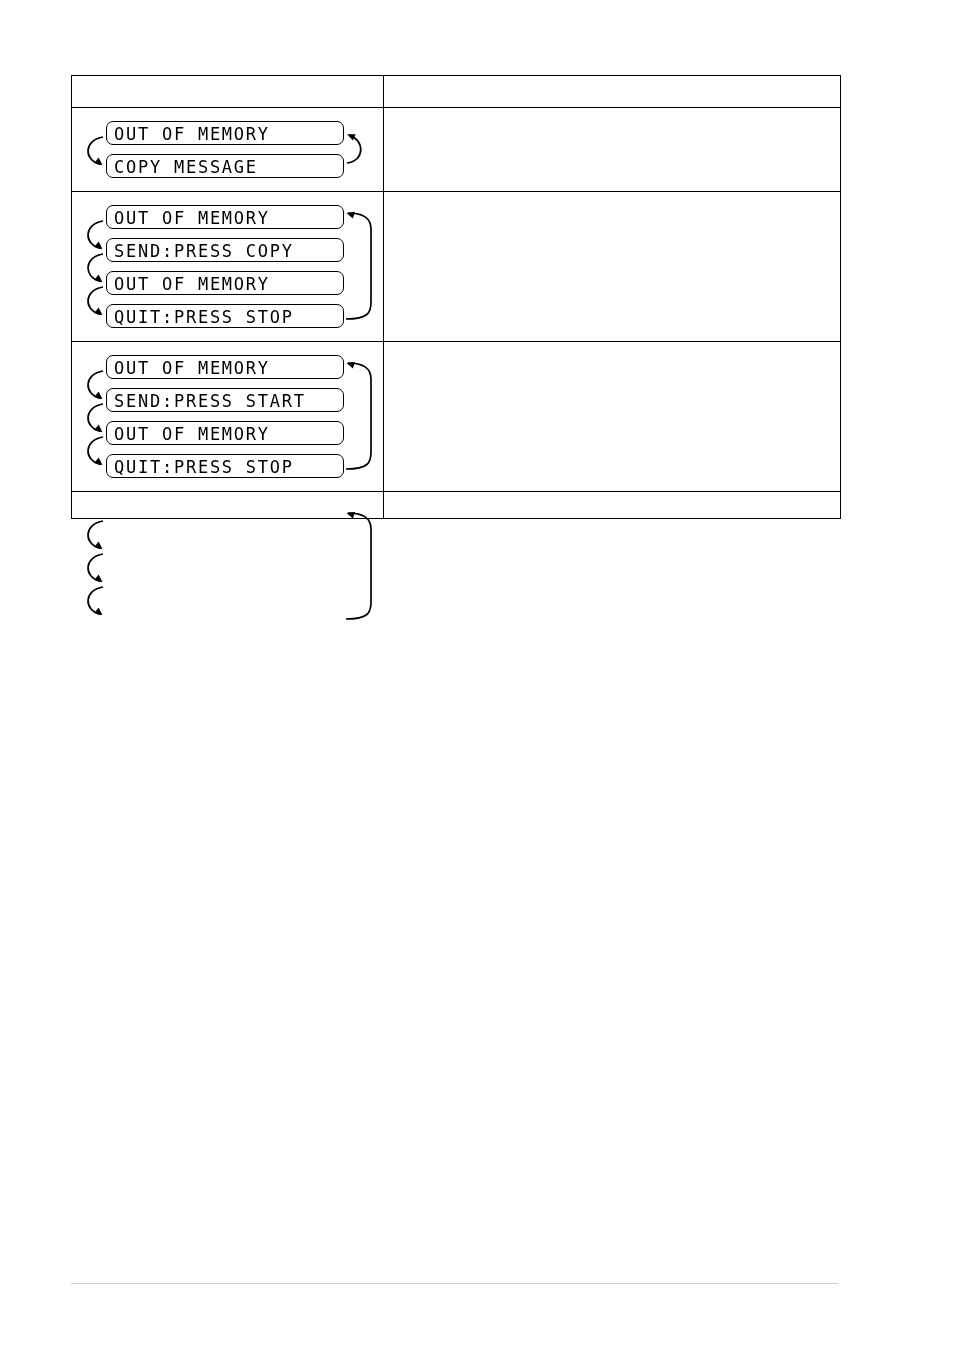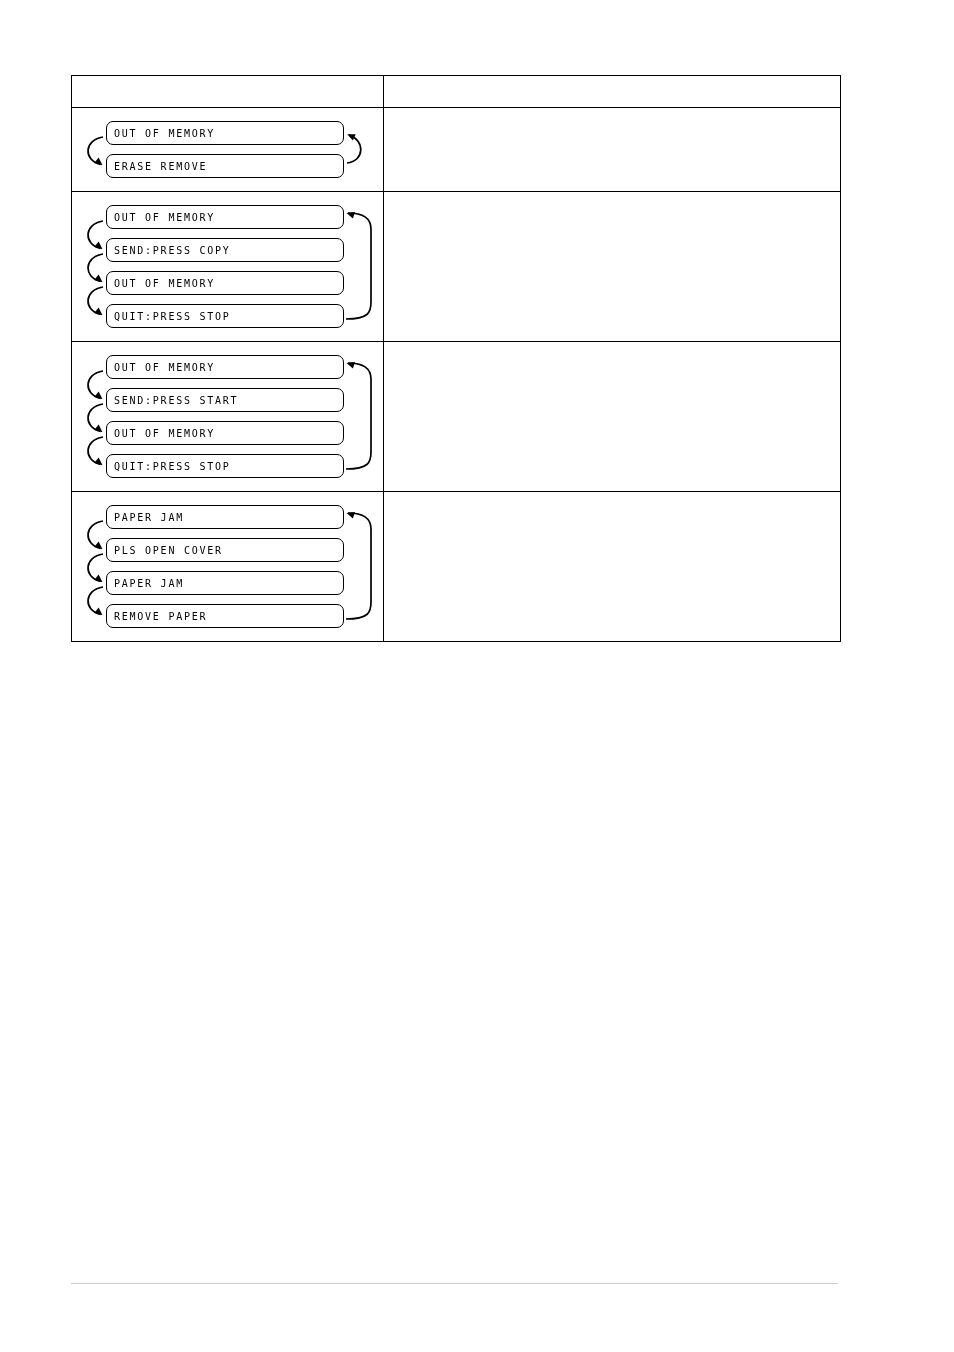--- a/index.html
+++ b/index.html
@@ -56,21 +56,21 @@
     border: 1.7px solid #000000;
     border-radius: 7px;
     background: #ffffff;
     display: flex;
     align-items: center;
   }
   .lcd-box:last-child { margin-bottom: 0; }
 
   .lcd-text {
     font-family: "DejaVu Sans Mono", "Liberation Mono", monospace;
-    font-size: 10px;
+    font-size: 17px;
     line-height: 1;
     letter-spacing: 1.75px;
     color: #000000;
     white-space: pre;
     padding-left: 7px;
     transform: translateY(0.5px);
   }
 
   
   .arrow-layer {
@@ -116,21 +116,21 @@
     </tr>
 
     <tr>
       <td class="col-lcd">
         <div class="seq-cell-inner">
           <ul class="seq-list">
               <li class="lcd-box">
                 <span class="lcd-text">OUT OF MEMORY</span>
               </li>
               <li class="lcd-box">
-                <span class="lcd-text">ERASE REMOVE</span>
+                <span class="lcd-text">COPY MESSAGE</span>
               </li>
             </ul>
           <div class="arrow-layer">
               <svg width="318" height="83" viewBox="0 0 318 83">
                 <path class="arrow-path" d="M 31 29 C 12 32, 11 52, 28.5 56.5"></path>
                 <polygon class="arrow-head" points="30.50,57.20 22.29,55.01 26.64,49.62"></polygon>
                 <path class="arrow-path" d="M 275 55 C 293 53, 293 32, 277 27"></path>
                 <polygon class="arrow-head" points="275.20,26.20 283.70,26.20 280.87,32.53"></polygon>
               </svg>
             </div>
@@ -203,34 +203,20 @@
               </svg>
             </div>
         </div>
       </td>
       <td class="col-cause"></td>
     </tr>
 
     <tr>
       <td class="col-lcd">
         <div class="seq-cell-inner">
-          <ul class="seq-list">
-              <li class="lcd-box">
-                <span class="lcd-text">PAPER JAM</span>
-              </li>
-              <li class="lcd-box">
-                <span class="lcd-text">PLS OPEN COVER</span>
-              </li>
-              <li class="lcd-box">
-                <span class="lcd-text">PAPER JAM</span>
-              </li>
-              <li class="lcd-box">
-                <span class="lcd-text">REMOVE PAPER</span>
-              </li>
-            </ul>
           <div class="arrow-layer">
               <svg width="318" height="149" viewBox="0 0 318 149">
                 <path class="arrow-path" d="M 31 29 C 12 32, 11 52, 28.5 56.5"></path>
                 <polygon class="arrow-head" points="30.50,57.20 22.29,55.01 26.64,49.62"></polygon>
                 <path class="arrow-path" d="M 31 62 C 12 65, 11 85, 28.5 89.5"></path>
                 <polygon class="arrow-head" points="30.50,90.20 22.29,88.01 26.64,82.62"></polygon>
                 <path class="arrow-path" d="M 31 95 C 12 98, 11 118, 28.5 122.5"></path>
                 <polygon class="arrow-head" points="30.50,123.20 22.29,121.01 26.64,115.62"></polygon>
                 <path class="arrow-path" d="M 274 127 C 297 127, 299 120, 299 110 L 299 37 C 299 27, 293 21, 276 21"></path>
                 <polygon class="arrow-head" points="274.50,21.00 282.94,19.98 280.89,26.60"></polygon>

